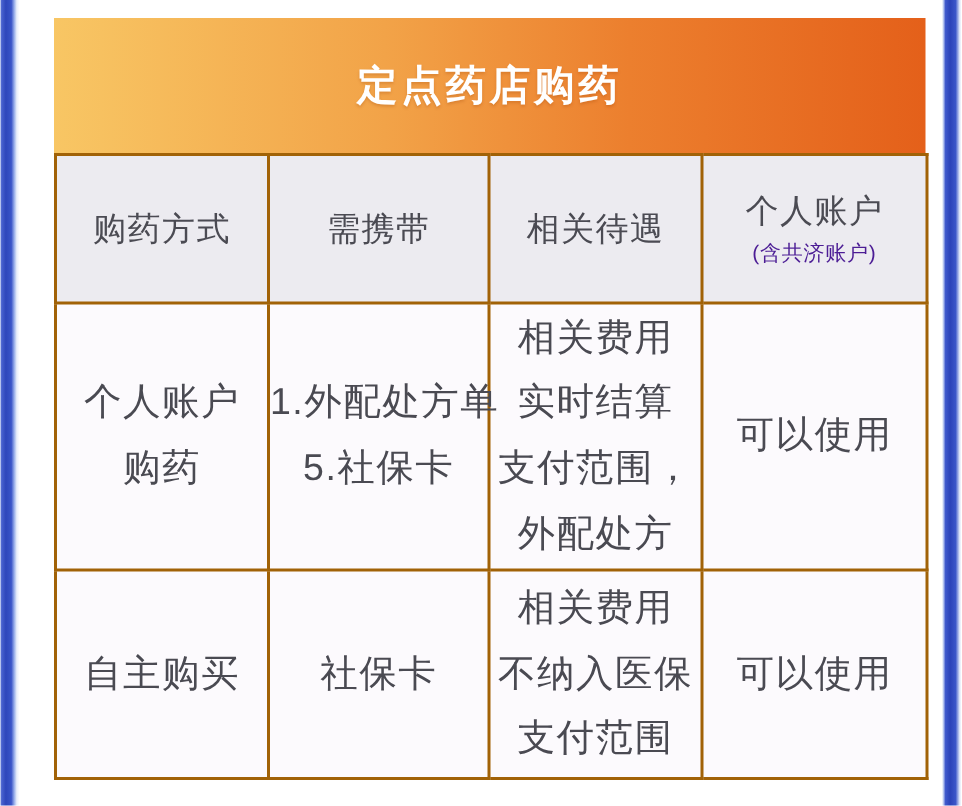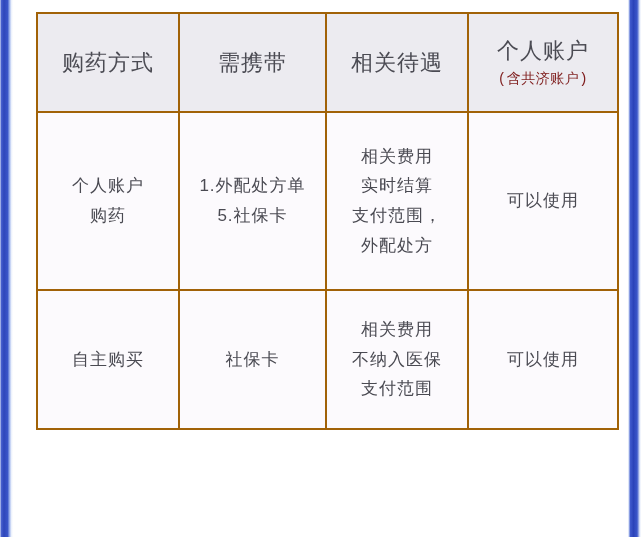--- a/index.html
+++ b/index.html
@@ -80,29 +80,28 @@
     font-weight: normal;
   }
   .th-main {
     font-size: 22px;
     color: #4b4b53;
     letter-spacing: 1px;
     line-height: 1.25;
   }
   .th-sub {
     font-size: 14px;
-    color: #7f1d1d;
+    color: #4c1d95;
     margin-top: 6px;
     letter-spacing: 0.5px;
-    font-family: Liberation Mono, monospace;
   }
 
   tbody td {
     background: #fcfafd;
-    font-size: 17px;
+    font-size: 25px;
     line-height: 1.75;
     letter-spacing: 1px;
     color: #404048;
   }
   tbody tr.row-1 td { height: 176px; }
   tbody tr.row-2 td { height: 137px; }
 
   .cell-lines > span {
     display: block;
     white-space: nowrap;
@@ -115,20 +114,23 @@
   col.c4 { width: 150px; }
 </style>
 </head>
 <body>
 
 <div class="edge-bar left"></div>
 <div class="edge-bar right"></div>
 
 <div class="card">
 
+  <div class="banner">
+    <div class="banner-title">定点药店购药</div>
+  </div>
 
   <table class="info-table">
     <colgroup>
       <col class="c1">
         <col class="c2">
         <col class="c3">
         <col class="c4">
     </colgroup>
     <thead>
       <tr>

